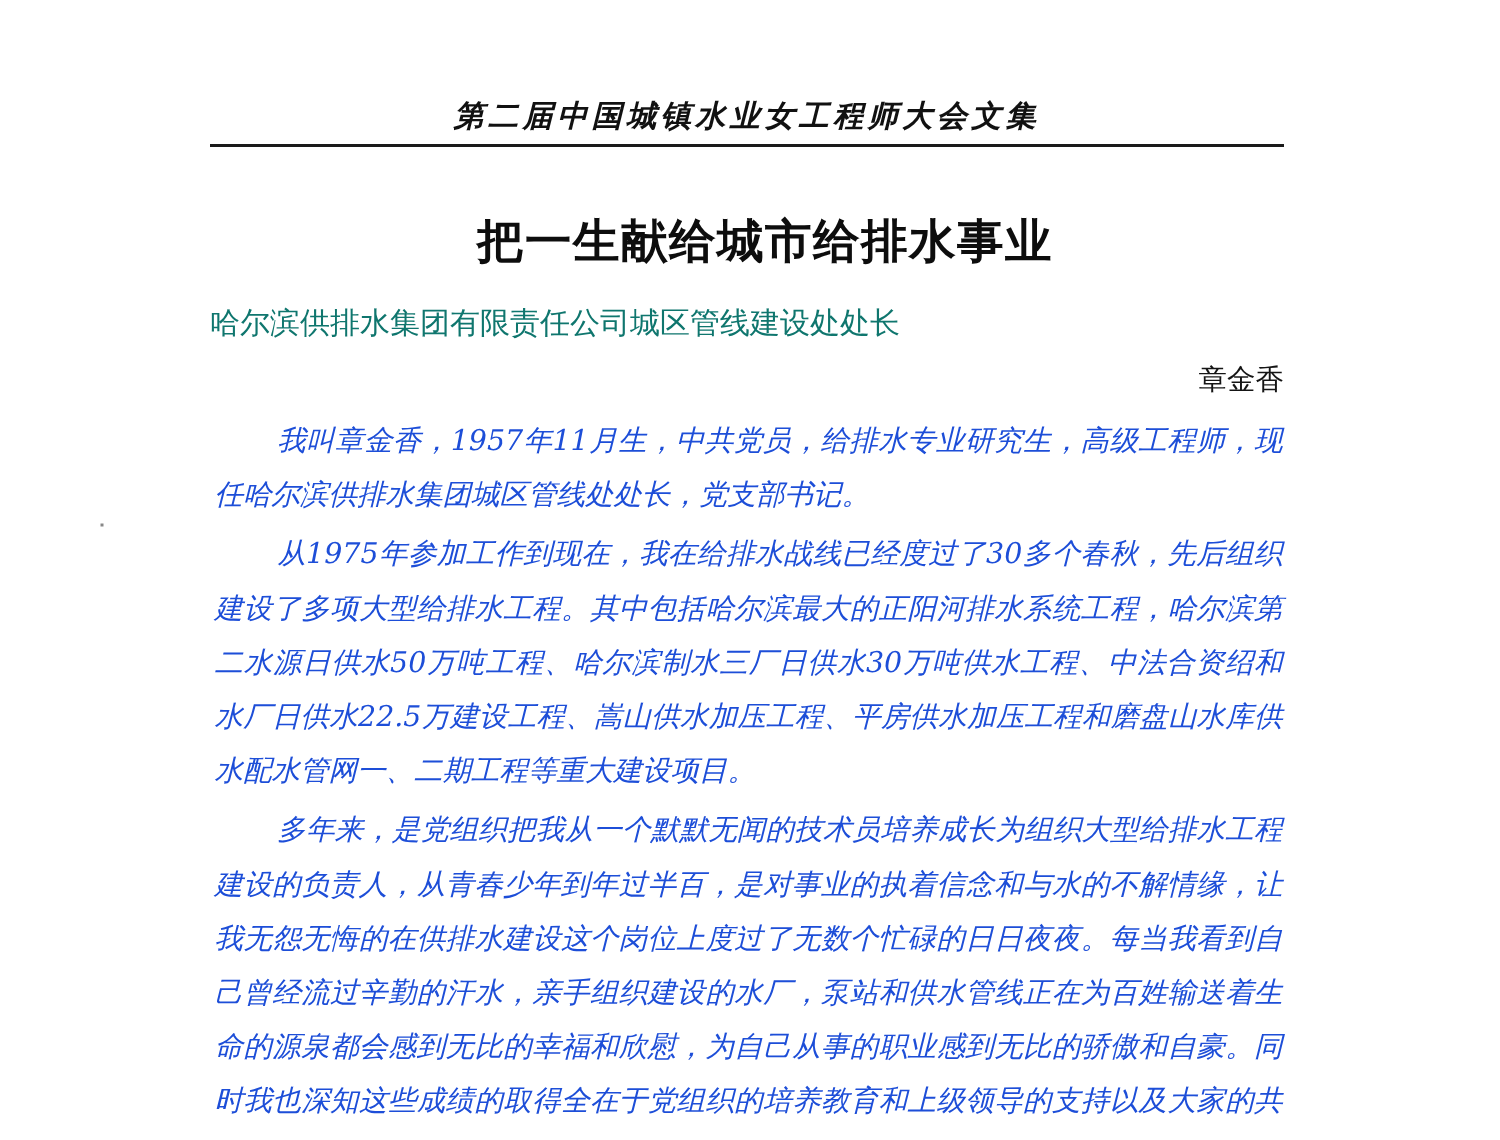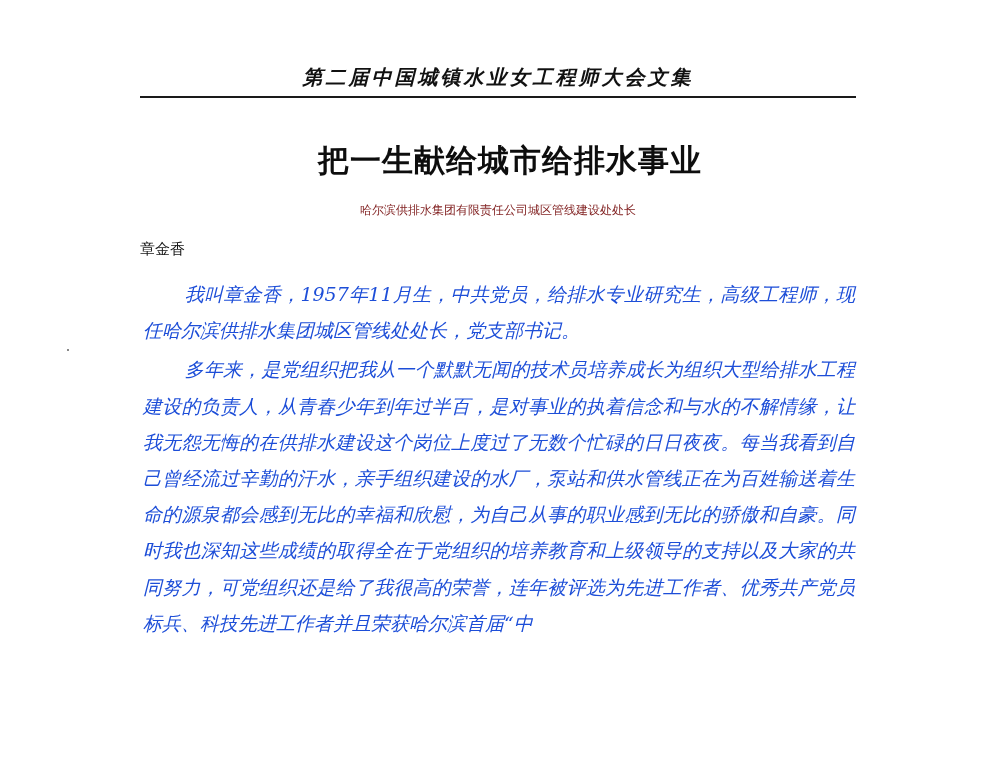--- a/index.html
+++ b/index.html
@@ -19,25 +19,25 @@
     position: absolute; left: 140px; top: 96px; width: 716px; height: 2px;
     background: #1a1a1a;
   }
   .title {
     position: absolute; left: 152px; top: 140px; width: 716px;
     text-align: center; font-size: 31px; font-weight: bold;
     font-family: "DejaVu Sans", sans-serif; letter-spacing: 1px; color: #0d0d0d;
   }
   .affiliation {
     position: absolute; left: 140px; top: 202px; width: 716px;
-    text-align: center; font-size: 12px; color: #7f1d1d;
+    font-size: 20px; color: #0f766e;
   }
   .author {
     position: absolute; left: 140px; top: 240px; width: 716px;
-    text-align: left; font-size: 15px; color: #151515;
+    text-align: right; font-size: 19px; color: #151515;
   }
   .body-text {
     position: absolute; left: 143px; top: 276px; width: 712px;
     font-size: 19px; line-height: 36.2px; color: #1d4ed8;
     text-align: justify;
     font-style: italic;
   }
   .body-text p { margin: 0 0 3px 0; text-indent: 2.2em; }
   .stray-mark {
     position: absolute; left: 67px; top: 349px; width: 2px; height: 2px; background: #888;
@@ -48,16 +48,17 @@
 
 <div class="running-header">第二届中国城镇水业女工程师大会文集</div>
 <div class="header-rule"></div>
 
 <div class="title">把一生献给城市给排水事业</div>
 <div class="affiliation">哈尔滨供排水集团有限责任公司城区管线建设处处长</div>
 <div class="author">章金香</div>
 
 <div class="body-text">
   <p>我叫章金香，1957年11月生，中共党员，给排水专业研究生，高级工程师，现任哈尔滨供排水集团城区管线处处长，党支部书记。</p>
+  <p>从1975年参加工作到现在，我在给排水战线已经度过了30多个春秋，先后组织建设了多项大型给排水工程。其中包括哈尔滨最大的正阳河排水系统工程，哈尔滨第二水源日供水50万吨工程、哈尔滨制水三厂日供水30万吨供水工程、中法合资绍和水厂日供水22.5万建设工程、嵩山供水加压工程、平房供水加压工程和磨盘山水库供水配水管网一、二期工程等重大建设项目。</p>
   <p>多年来，是党组织把我从一个默默无闻的技术员培养成长为组织大型给排水工程建设的负责人，从青春少年到年过半百，是对事业的执着信念和与水的不解情缘，让我无怨无悔的在供排水建设这个岗位上度过了无数个忙碌的日日夜夜。每当我看到自己曾经流过辛勤的汗水，亲手组织建设的水厂，泵站和供水管线正在为百姓输送着生命的源泉都会感到无比的幸福和欣慰，为自己从事的职业感到无比的骄傲和自豪。同时我也深知这些成绩的取得全在于党组织的培养教育和上级领导的支持以及大家的共同努力，可党组织还是给了我很高的荣誉，连年被评选为先进工作者、优秀共产党员标兵、科技先进工作者并且荣获哈尔滨首届“中</p>
 </div>
 
 <div class="stray-mark"></div>
 
 </body></html>

